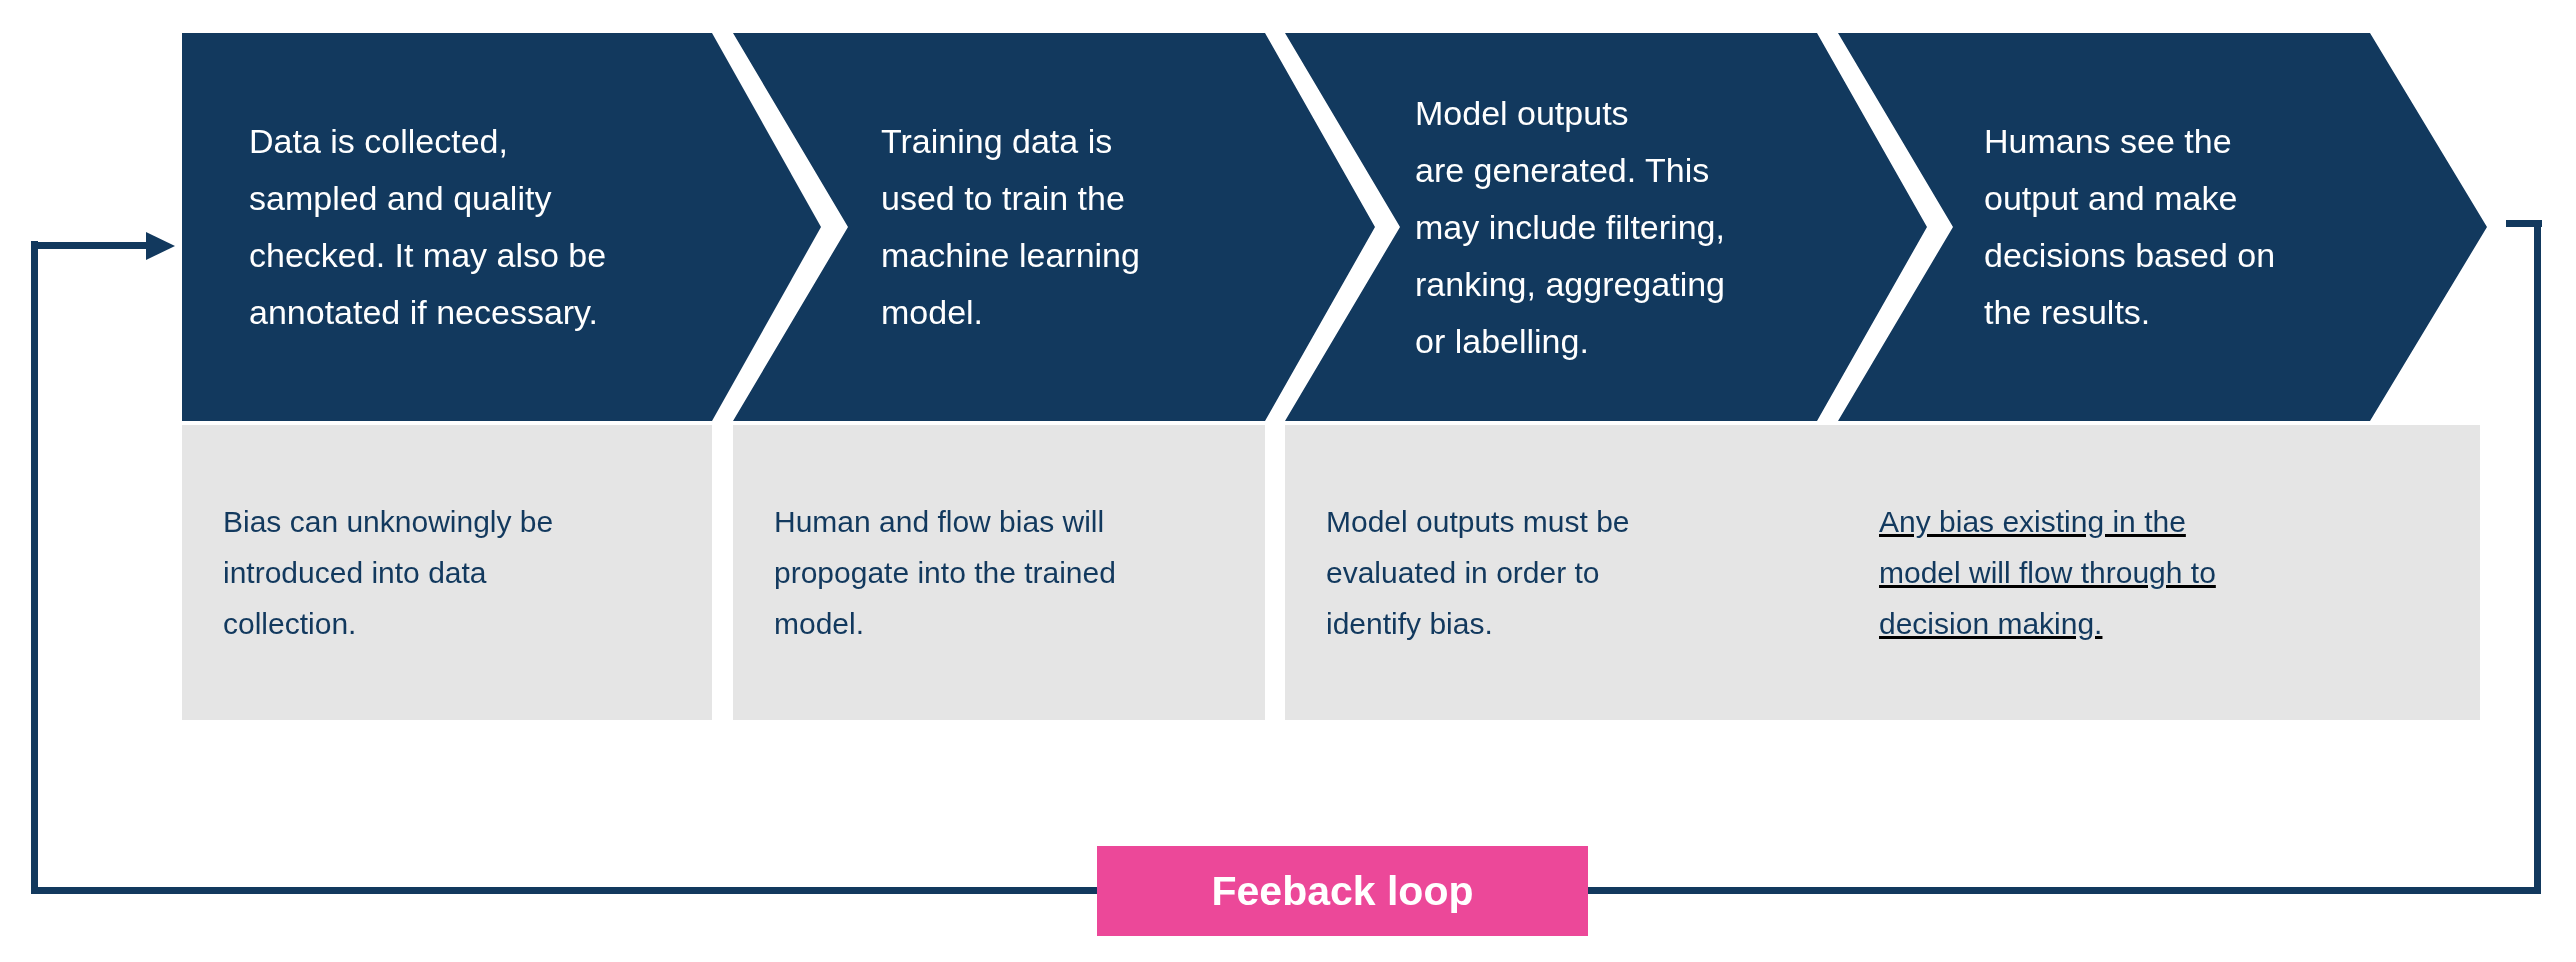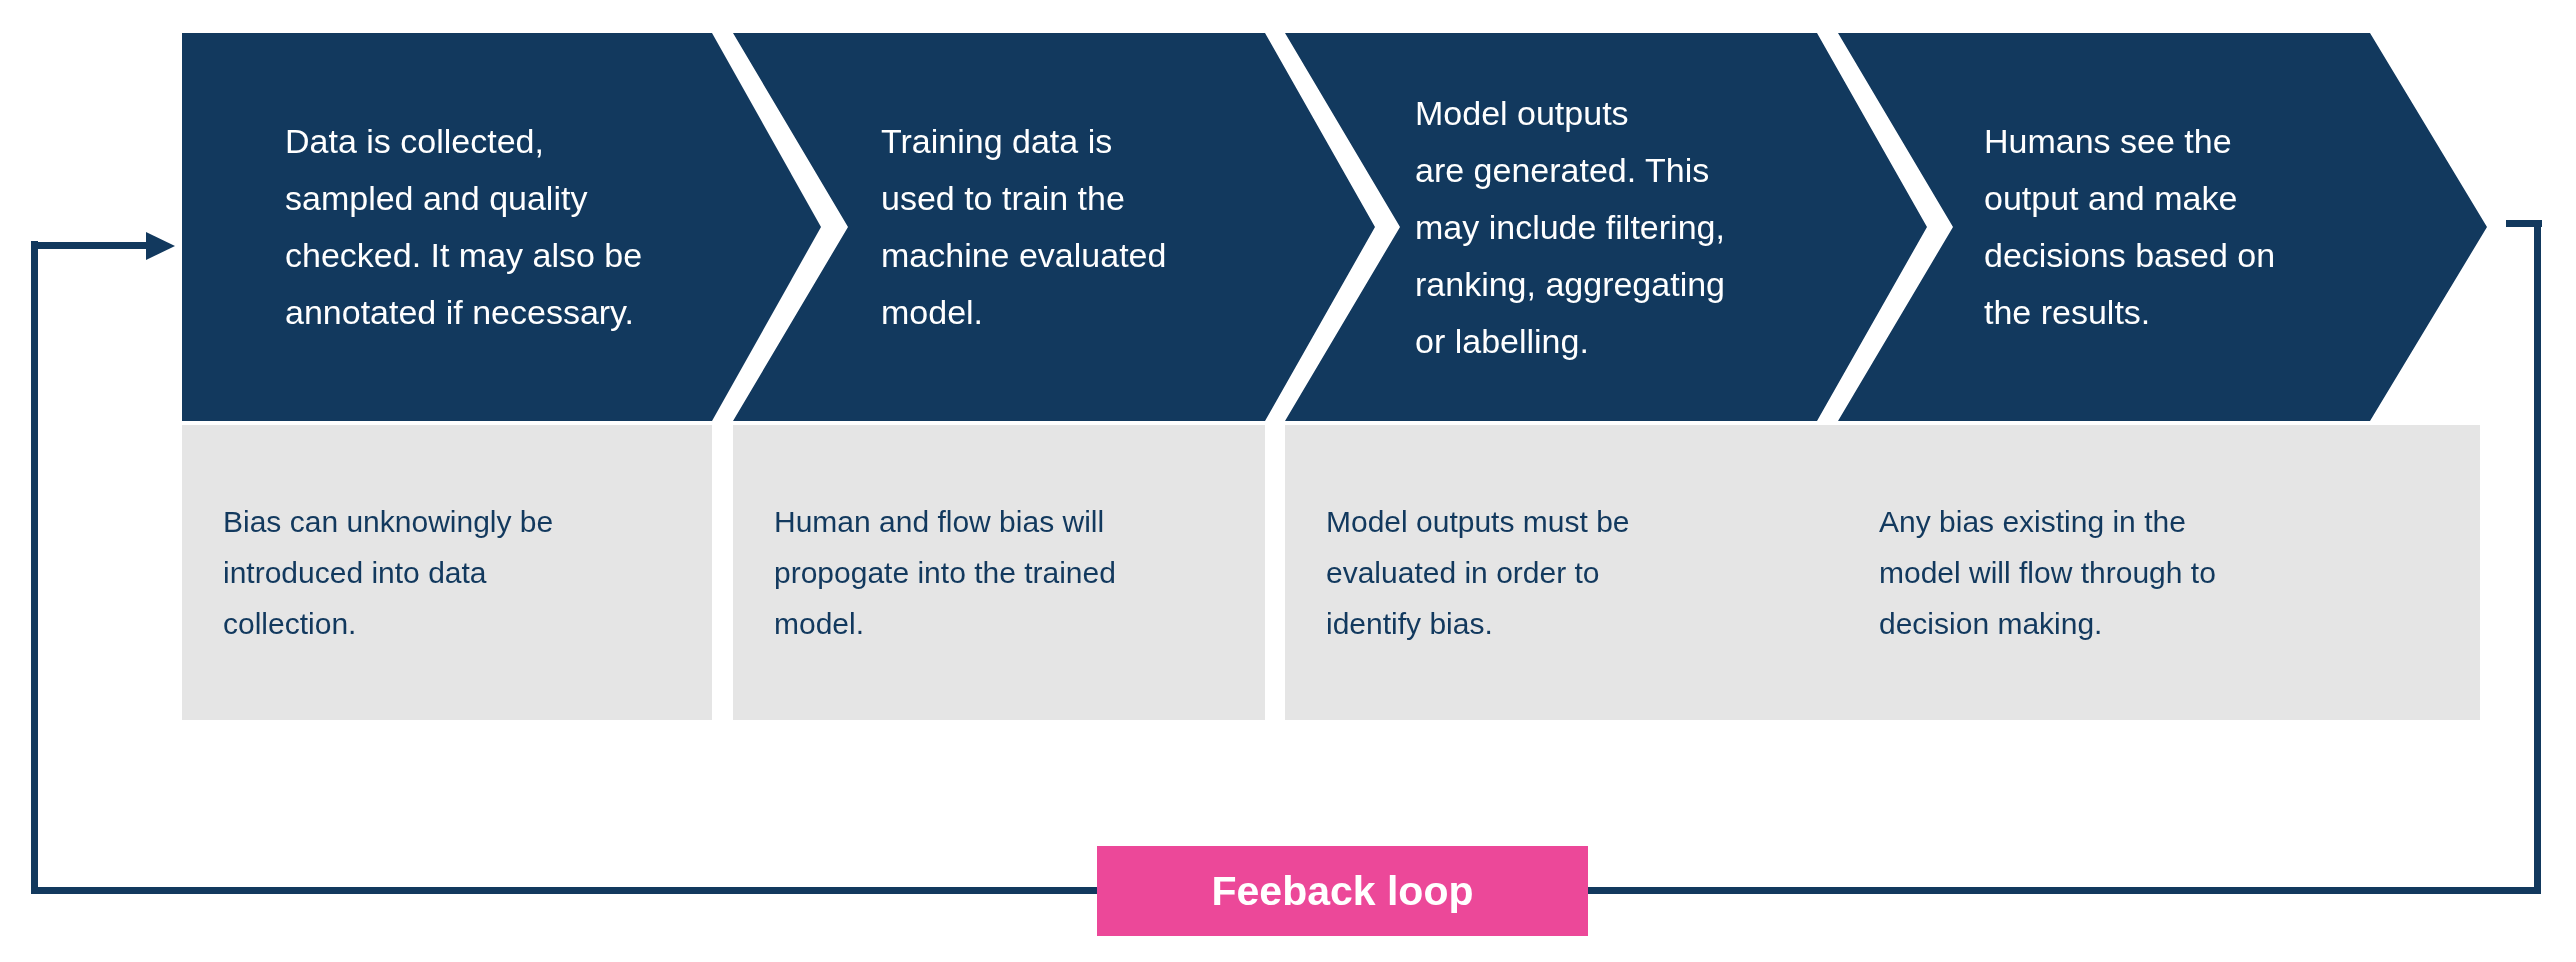--- a/index.html
+++ b/index.html
@@ -27,42 +27,42 @@
     top:33px;height:388px;
     background:#12395E;
     display:flex;align-items:center;
     box-sizing:border-box;
   }
   .chev .step-text{
     color:#ffffff;
     font-size:34px;line-height:57px;
     white-space:pre-line;
   }
-  .chev1{left:182px;width:639px;clip-path:polygon(0px 0px,530px 0px,639px 194px,530px 388px,0px 388px);padding-left:103px;}
+  .chev1{left:182px;width:639px;clip-path:polygon(0px 0px,530px 0px,639px 194px,530px 388px,0px 388px);padding-left:67px;}
   .chev2{left:733px;width:642px;clip-path:polygon(0px 0px,532px 0px,642px 194px,532px 388px,0px 388px,115px 194px);padding-left:148px;}
   .chev3{left:1285px;width:642px;clip-path:polygon(0px 0px,532px 0px,642px 194px,532px 388px,0px 388px,115px 194px);padding-left:130px;}
   .chev4{left:1838px;width:649px;clip-path:polygon(0px 0px,532px 0px,649px 194px,532px 388px,0px 388px,115px 194px);padding-left:146px;}
   
   .bias{
     position:absolute;
     top:425px;height:295px;
     background:#e5e5e5;
     display:flex;align-items:center;
     box-sizing:border-box;
     padding-left:41px;
   }
   .bias .bias-text{
     color:#12395E;
     font-size:30px;line-height:51px;
     white-space:pre-line;
   }
   .bias1{left:182px;width:530px;}
   .bias2{left:733px;width:532px;}
   .bias3{left:1285px;width:596px;}
-  .bias4{left:1838px;width:642px;}
+  .bias4{left:1838px;width:642px;text-decoration:underline;}
   
   .feedback-box{
     position:absolute;
     left:1097px;top:846px;width:491px;height:90px;
     background:#ec4899;
     display:flex;align-items:center;justify-content:center;
     z-index:5;
   }
   .feedback-box .fb-label{
     color:#ffffff;
@@ -84,21 +84,21 @@
 
   <div class="chev chev1">
     <span class="step-text">Data is collected,
 sampled and quality
 checked. It may also be
 annotated if necessary.</span>
   </div>
   <div class="chev chev2">
     <span class="step-text">Training data is
 used to train the
-machine evaluated
+machine learning
 model.</span>
   </div>
   <div class="chev chev3">
     <span class="step-text">Model outputs
 are generated. This
 may include filtering,
 ranking, aggregating
 or labelling.</span>
   </div>
   <div class="chev chev4">

